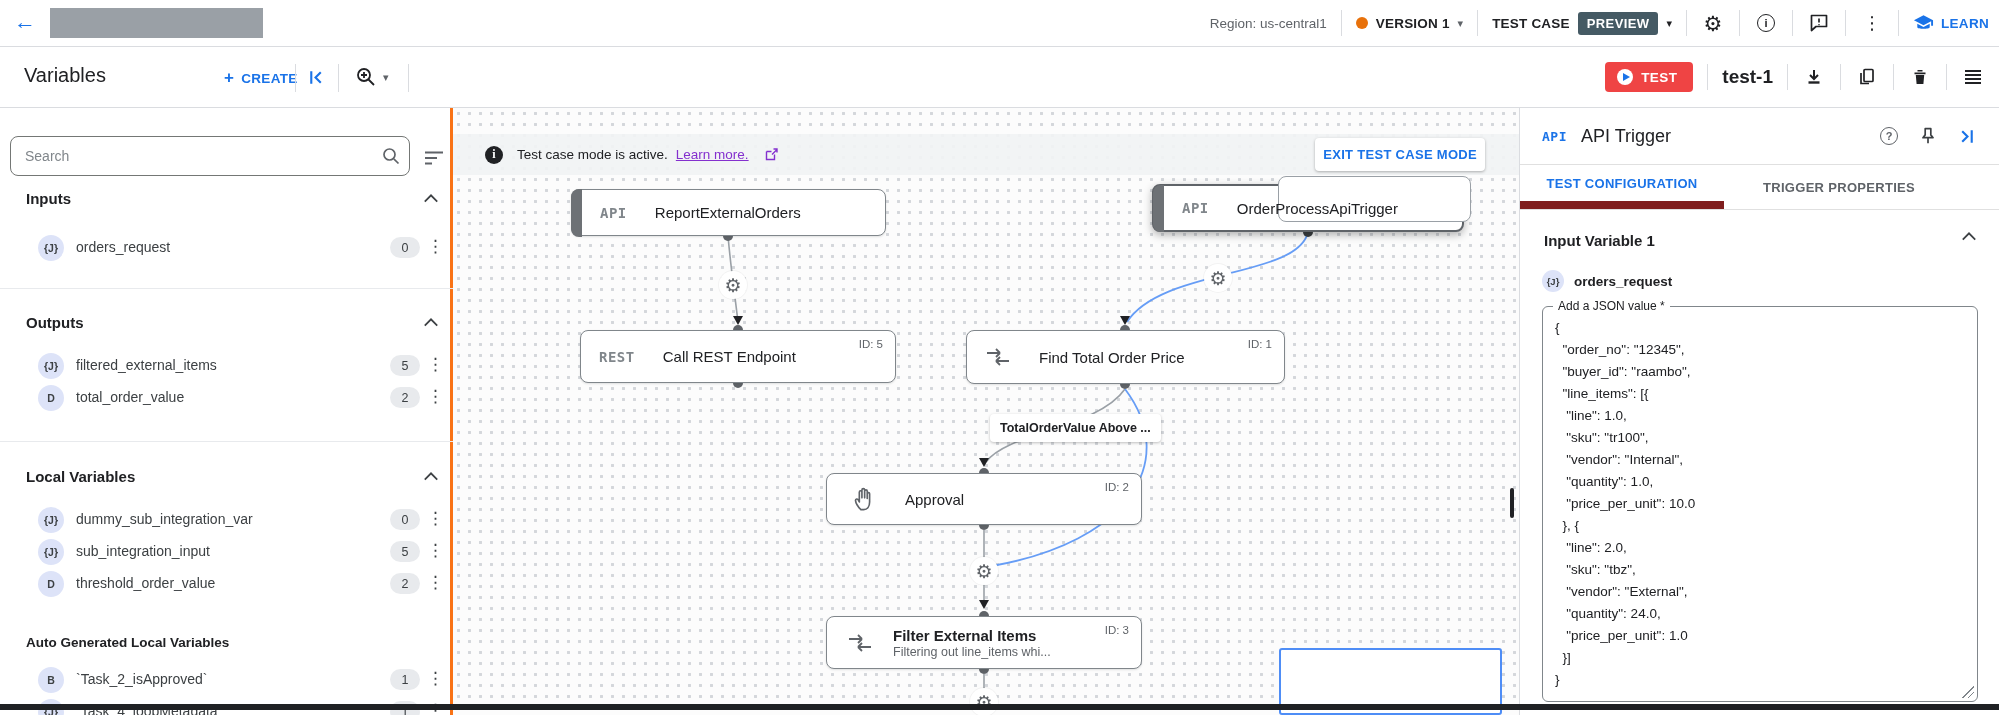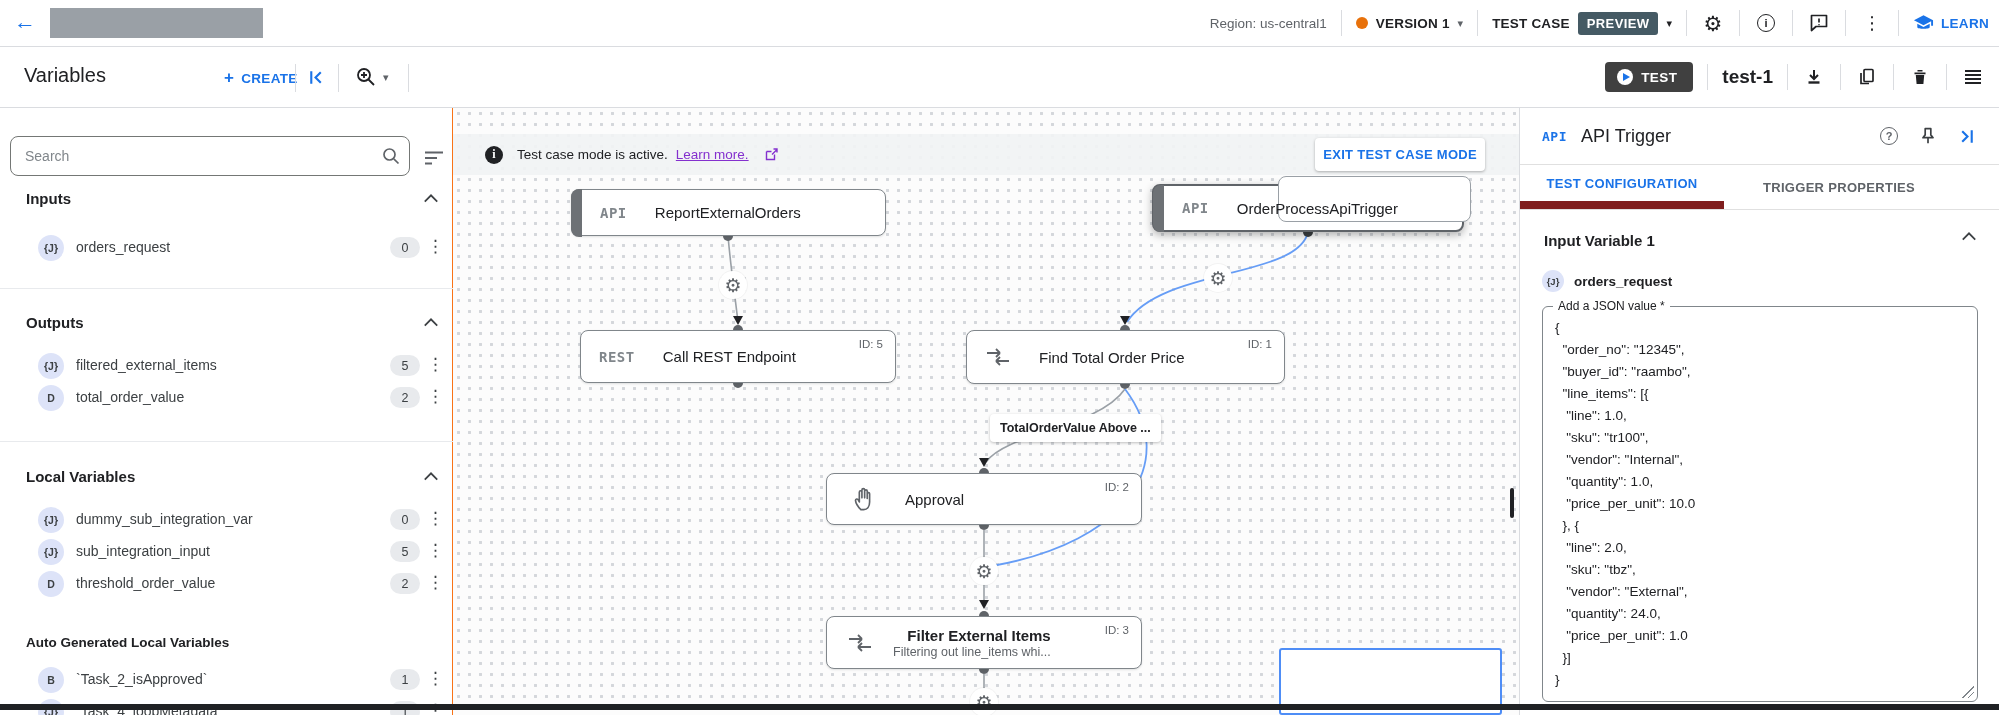--- a/index.html
+++ b/index.html
@@ -25,27 +25,27 @@
 
   
   .toolbar { position:absolute; left:0; top:47px; width:1999px; height:61px; background:#fff; border-bottom:1px solid #dadce0; z-index:6; }
   .pgtitle { position:absolute; left:24px; top:17px; font-size:20px; color:#202124; }
   .create { position:absolute; left:224px; top:21px; display:flex; align-items:center; gap:7px; color:#1a73e8; font-weight:bold; font-size:13.5px; letter-spacing:.3px; cursor:pointer; }
   .plus { font-size:17px; font-weight:bold; }
   .tdiv { position:absolute; top:17px; width:1px; height:28px; background:#dadce0; }
   .collapse { position:absolute; left:306px; top:21px; cursor:pointer; }
   .zoomctl { position:absolute; left:356px; top:20px; display:flex; align-items:center; gap:7px; cursor:pointer; }
   .tb2-right { position:absolute; right:14px; top:12px; display:flex; align-items:center; height:36px; }
-  .testbtn { background:#404040; color:#fff; border:none; border-radius:4px; height:30px; padding:0 16px 0 12px; display:flex; align-items:center; gap:8px; font-size:13.5px; font-weight:bold; letter-spacing:.4px; cursor:pointer; }
+  .testbtn { background:#ef4444; color:#fff; border:none; border-radius:4px; height:30px; padding:0 16px 0 12px; display:flex; align-items:center; gap:8px; font-size:13.5px; font-weight:bold; letter-spacing:.4px; cursor:pointer; }
   .playwrap { width:16px; height:16px; border-radius:50%; background:#fff; display:flex; align-items:center; justify-content:center; }
   .play { width:0; height:0; border-left:7px solid #1a73e8; border-top:4.5px solid transparent; border-bottom:4.5px solid transparent; margin-left:2px; }
   .testname { font-size:19px; font-weight:bold; color:#202124;text-align:right; }
 
   
-  .sidebar { position:absolute; left:0; top:108px; width:453px; height:607px; background:#fff; border-right:1px solid #f97316; z-index:5; }
+  .sidebar { position:absolute; left:0; top:108px; width:453px; height:607px; background:#fff; border-right:3px solid #f97316; z-index:5; }
   .search { position:absolute; left:10px; top:28px; width:400px; height:40px; border:1px solid #747775; border-radius:8px; padding:0 38px 0 14px; font-size:14px; color:#202124; font-family:"Liberation Sans",sans-serif; }
   .search::placeholder { color:#80868b; }
   .search-ico { position:absolute; left:382px; top:39px; }
   .filter-ico { position:absolute; left:424px; top:42px; cursor:pointer; }
   .shead { position:absolute; left:0; width:453px; height:26px; }
   .shead-title { position:absolute; left:26px; font-size:15px; font-weight:bold; color:#202124; }
   .shead-title.small { font-size:13.5px; }
   .chev { position:absolute; right:14px; top:2px; cursor:pointer; }
   .srow { position:absolute; left:0; width:453px; height:30px; cursor:pointer; }
   .vbadge { position:absolute; left:38px; top:1px; width:26px; height:26px; border-radius:50%; background:#dde3f8; color:#3c4043; font-size:10.5px; font-weight:bold; display:flex; align-items:center; justify-content:center; }
@@ -67,21 +67,21 @@
   .edges { position:absolute; left:0; top:0; width:1999px; height:715px; z-index:1; pointer-events:none; }
 
   .node { position:absolute; background:#fff; border:1.5px solid #80868b; border-radius:8px; display:flex; align-items:center; padding:0 14px 0 18px; gap:28px; z-index:2; box-shadow:0 1px 2px rgba(60,64,67,.15); cursor:pointer; }
   .node .ntitle { font-size:15px; font-weight:500; color:#202124; white-space:nowrap; }
   .nbadge { font-family:"DejaVu Sans Mono",monospace; font-weight:bold; color:#80868b; font-size:14px; letter-spacing:.5px; }
   .nid { position:absolute; top:7px; right:12px; font-size:11.5px; color:#5f6368; }
   .trig { padding-left:28px; }
   .trig::before { content:""; position:absolute; left:-1.5px; top:-1.5px; bottom:-1.5px; width:11px; background:#6d7175; border-radius:8px 0 0 8px; }
   .selected { border:2px solid #5f6368; box-shadow:0 3px 8px rgba(0,0,0,.3); }
   .selected::after { content:""; position:absolute; right:-9px; top:-10px; width:62%; height:100%; background:#fff; border:1.5px solid #9aa0a6; border-radius:8px; z-index:-1; }
-  .ncol { display:flex; flex-direction:column; gap:1px;text-align:right; }
+  .ncol { display:flex; flex-direction:column; gap:1px; }
   .nsub { font-size:12.5px; color:#5f6368; white-space:nowrap; }
   .gearchip { position:absolute; width:28px; height:28px; border-radius:50%; background:#fff; display:flex; align-items:center; justify-content:center; z-index:2; color:#5f6368; font-size:19px; cursor:pointer; box-shadow:0 0 0 1px rgba(0,0,0,.04); }
   .edgelabel { position:absolute; left:990px; top:414px; height:28px; background:#fff; border-radius:4px; box-shadow:0 1px 3px rgba(0,0,0,.25); display:flex; align-items:center; padding:0 10px; font-size:12.5px; font-weight:bold; color:#202124; z-index:2; white-space:nowrap; }
   .minimap { position:absolute; left:1279px; top:648px; width:223px; height:67px; background:#fff; border:2px solid #4e8df6; border-radius:3px; z-index:2; cursor:pointer; }
   .cscroll { position:absolute; left:1510px; top:488px; width:4px; height:30px; background:#202124; border-radius:2px; z-index:3; cursor:pointer; }
 
   
   .panel { position:absolute; left:1519px; top:108px; width:480px; height:607px; background:#fff; border-left:1px solid #dadce0; z-index:5; }
   .phead { position:absolute; left:0; top:0; width:100%; height:57px; border-bottom:1px solid #e0e0e0; display:flex; align-items:center; padding:0 22px; gap:14px; }
   .apichip { font-family:"DejaVu Sans Mono",monospace; font-weight:bold; color:#1a73e8; font-size:13px; letter-spacing:.5px; }

